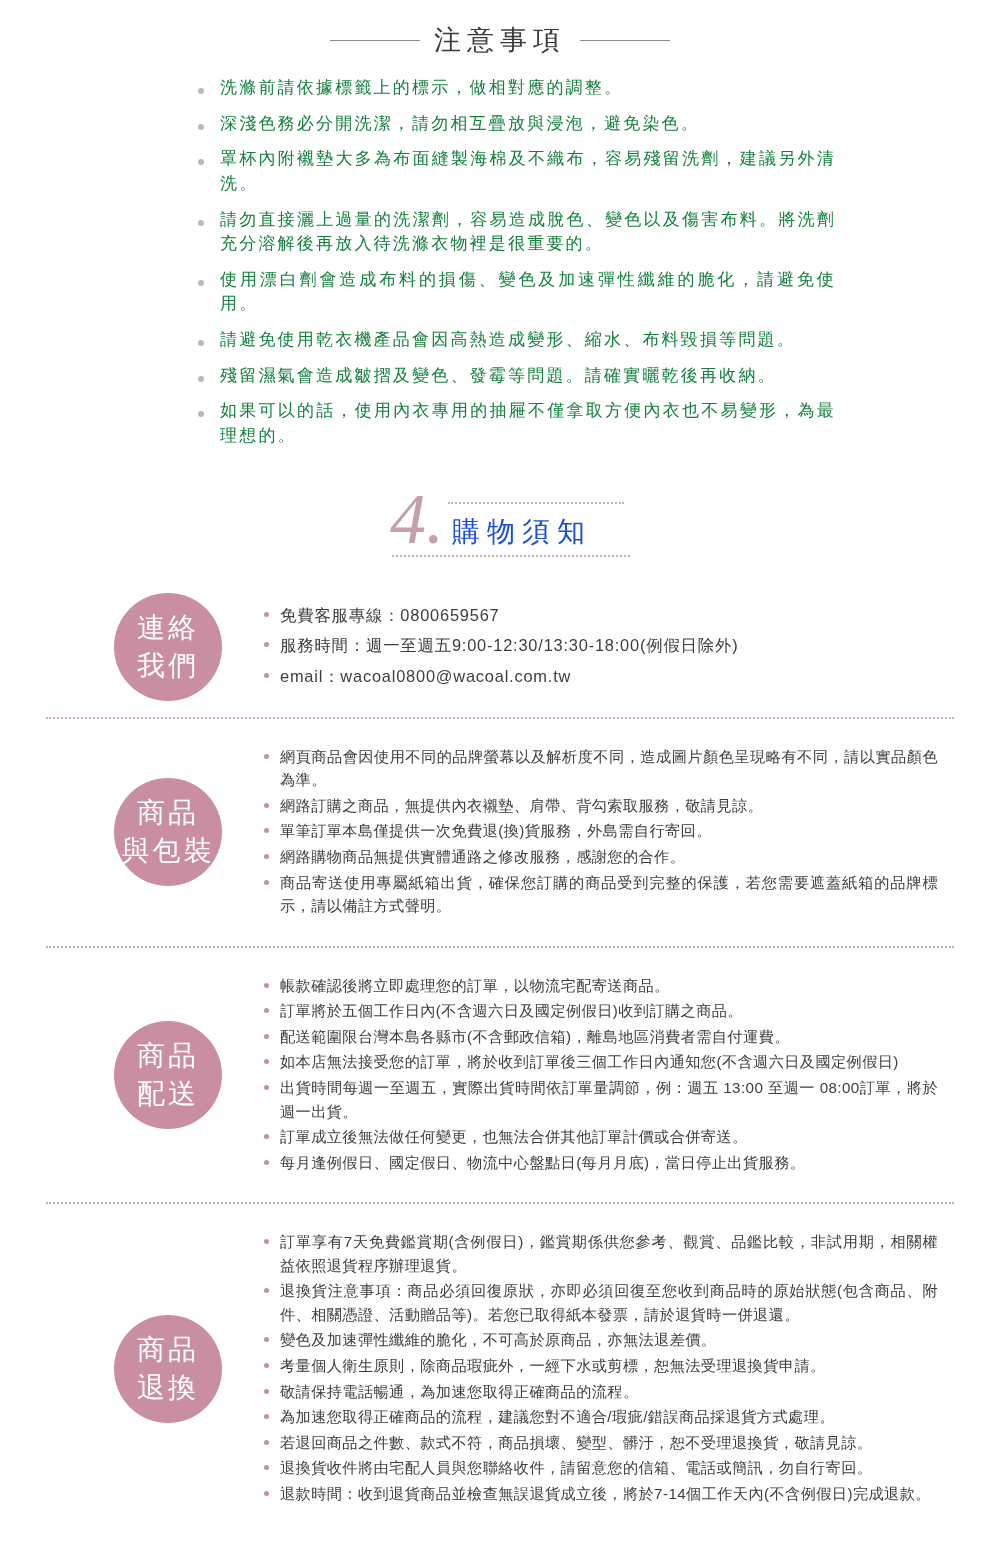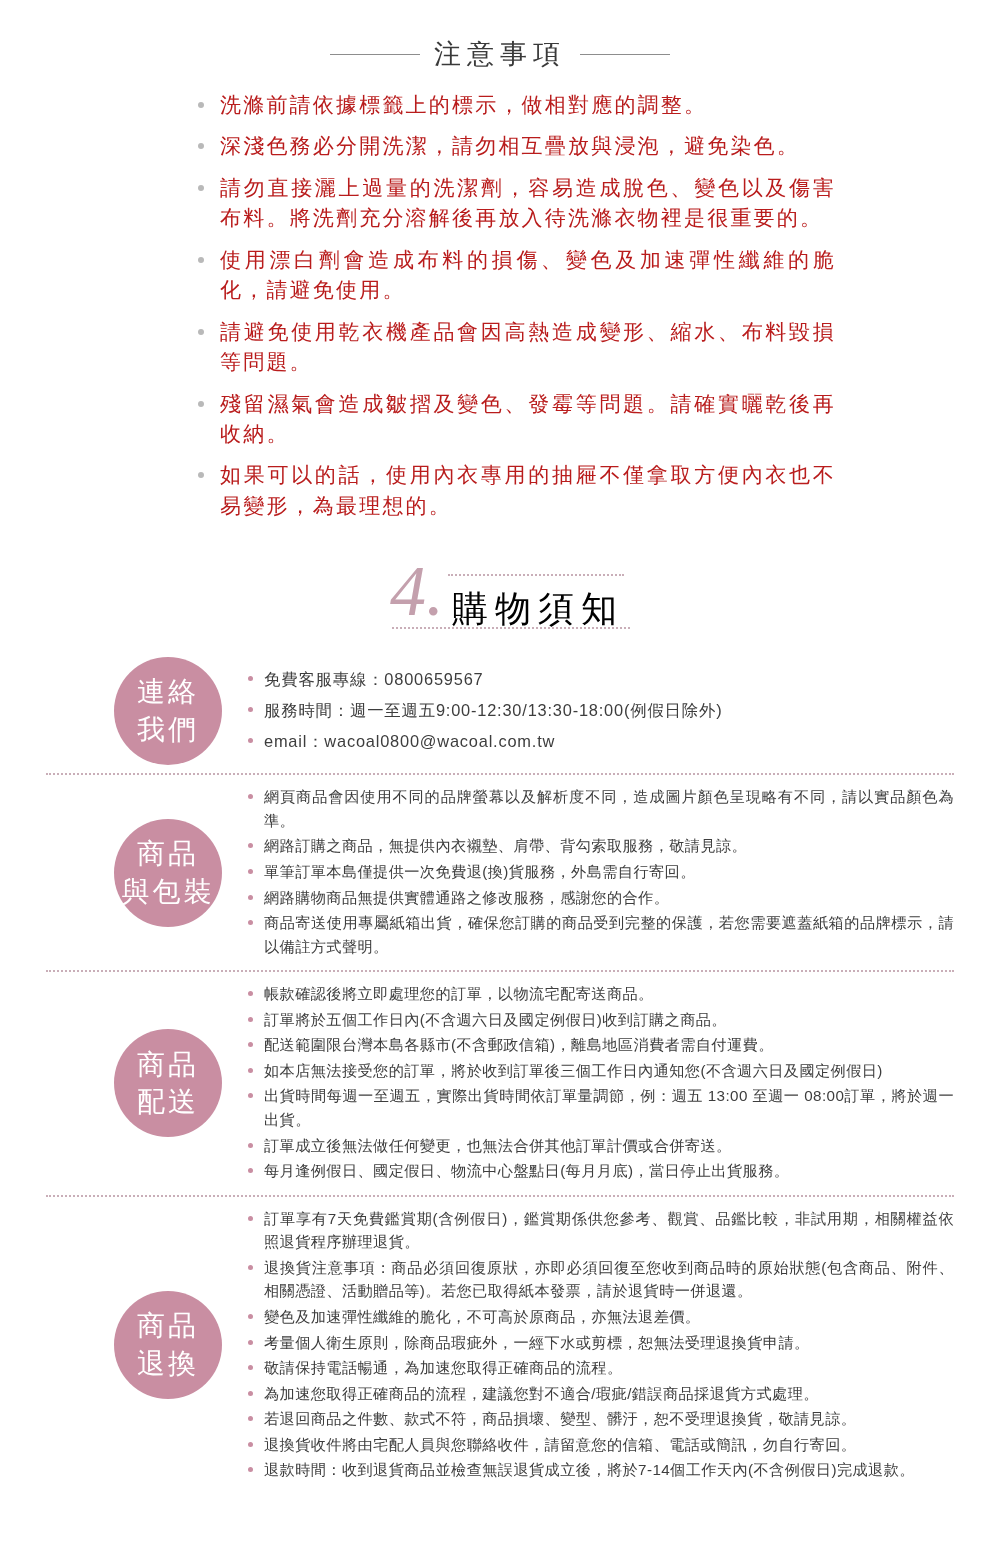--- a/index.html
+++ b/index.html
@@ -13,21 +13,21 @@
     color: #3b3b3b;
     position: relative;
     overflow: hidden;
   }
 
   
   .notice-head {
     display: flex;
     align-items: center;
     justify-content: center;
-    padding-top: 36px;
+    padding-top: 22px;
     gap: 14px;
   }
   .notice-head .rule {
     height: 1px;
     background: #8d8d8d;
     width: 90px;
   }
   .notice-title {
     font-size: 27px;
     letter-spacing: 6px;
@@ -40,24 +40,24 @@
     margin: 18px 0 0 0;
     padding: 0;
     list-style: none;
     width: 640px;
     margin-left: 196px;
   }
   .notice-list li {
     position: relative;
     padding-left: 24px;
     margin-bottom: 11px;
-    font-size: 21px;
+    font-size: 17px;
     line-height: 1.45;
     letter-spacing: 2.2px;
-    color: #b91c1c;
+    color: #15803d;
     text-align: justify;
   }
   .notice-list li::before {
     content: "";
     position: absolute;
     left: 2px; top: 12px;
     width: 6px; height: 6px;
     border-radius: 50%;
     background: #b9b9b9;
   }
@@ -85,23 +85,23 @@
   }
   .shop-head .dotline2 {
     position: absolute;
     left: 448px; top: 19px;
     width: 176px;
     border-top: 2px dotted #c9aeb8;
   }
   .shop-head .shop-title {
     position: absolute;
     left: 452px; top: 30px;
-    font-size: 36px;
+    font-size: 28px;
     letter-spacing: 7px;
-    color: #000000;
+    color: #1d4ed8;
   }
 
   
   .block {
     position: relative;
     padding: 0 46px 0 46px;
   }
   .block-inner {
     display: flex;
     align-items: center;
@@ -120,21 +120,21 @@
     font-size: 28px;
     letter-spacing: 3px;
     line-height: 1.35;
     margin-right: 24px;
     margin-left: 68px;
   }
   .badge span { display: block; white-space: nowrap; }
 
   .bullets {
     list-style: none;
-    margin: 0; padding: 0;
+    margin: 16px; padding: 0;
     flex: 1 1 auto;
   }
   .bullets li {
     position: relative;
     padding-left: 18px;
     font-size: 15.2px;
     line-height: 1.55;
     letter-spacing: 0.4px;
     color: #3d3d3d;
     margin-bottom: 2px;
@@ -167,20 +167,21 @@
 
 <div class="notice-head">
   <div class="rule"></div>
   <div class="notice-title">注意事項</div>
   <div class="rule"></div>
 </div>
 
 <ul class="notice-list">
   <li>洗滌前請依據標籤上的標示，做相對應的調整。</li>
   <li>深淺色務必分開洗潔，請勿相互疊放與浸泡，避免染色。</li>
+  <li>罩杯內附襯墊大多為布面縫製海棉及不織布，容易殘留洗劑，建議另外清洗。</li>
   <li>請勿直接灑上過量的洗潔劑，容易造成脫色、變色以及傷害布料。將洗劑充分溶解後再放入待洗滌衣物裡是很重要的。</li>
   <li>使用漂白劑會造成布料的損傷、變色及加速彈性纖維的脆化，請避免使用。</li>
   <li>請避免使用乾衣機產品會因高熱造成變形、縮水、布料毀損等問題。</li>
   <li>殘留濕氣會造成皺摺及變色、發霉等問題。請確實曬乾後再收納。</li>
   <li>如果可以的話，使用內衣專用的抽屜不僅拿取方便內衣也不易變形，為最理想的。</li>
 </ul>
 
 <div class="shop-head">
   <div class="numeral">4.</div>
   <div class="dotline"></div>

